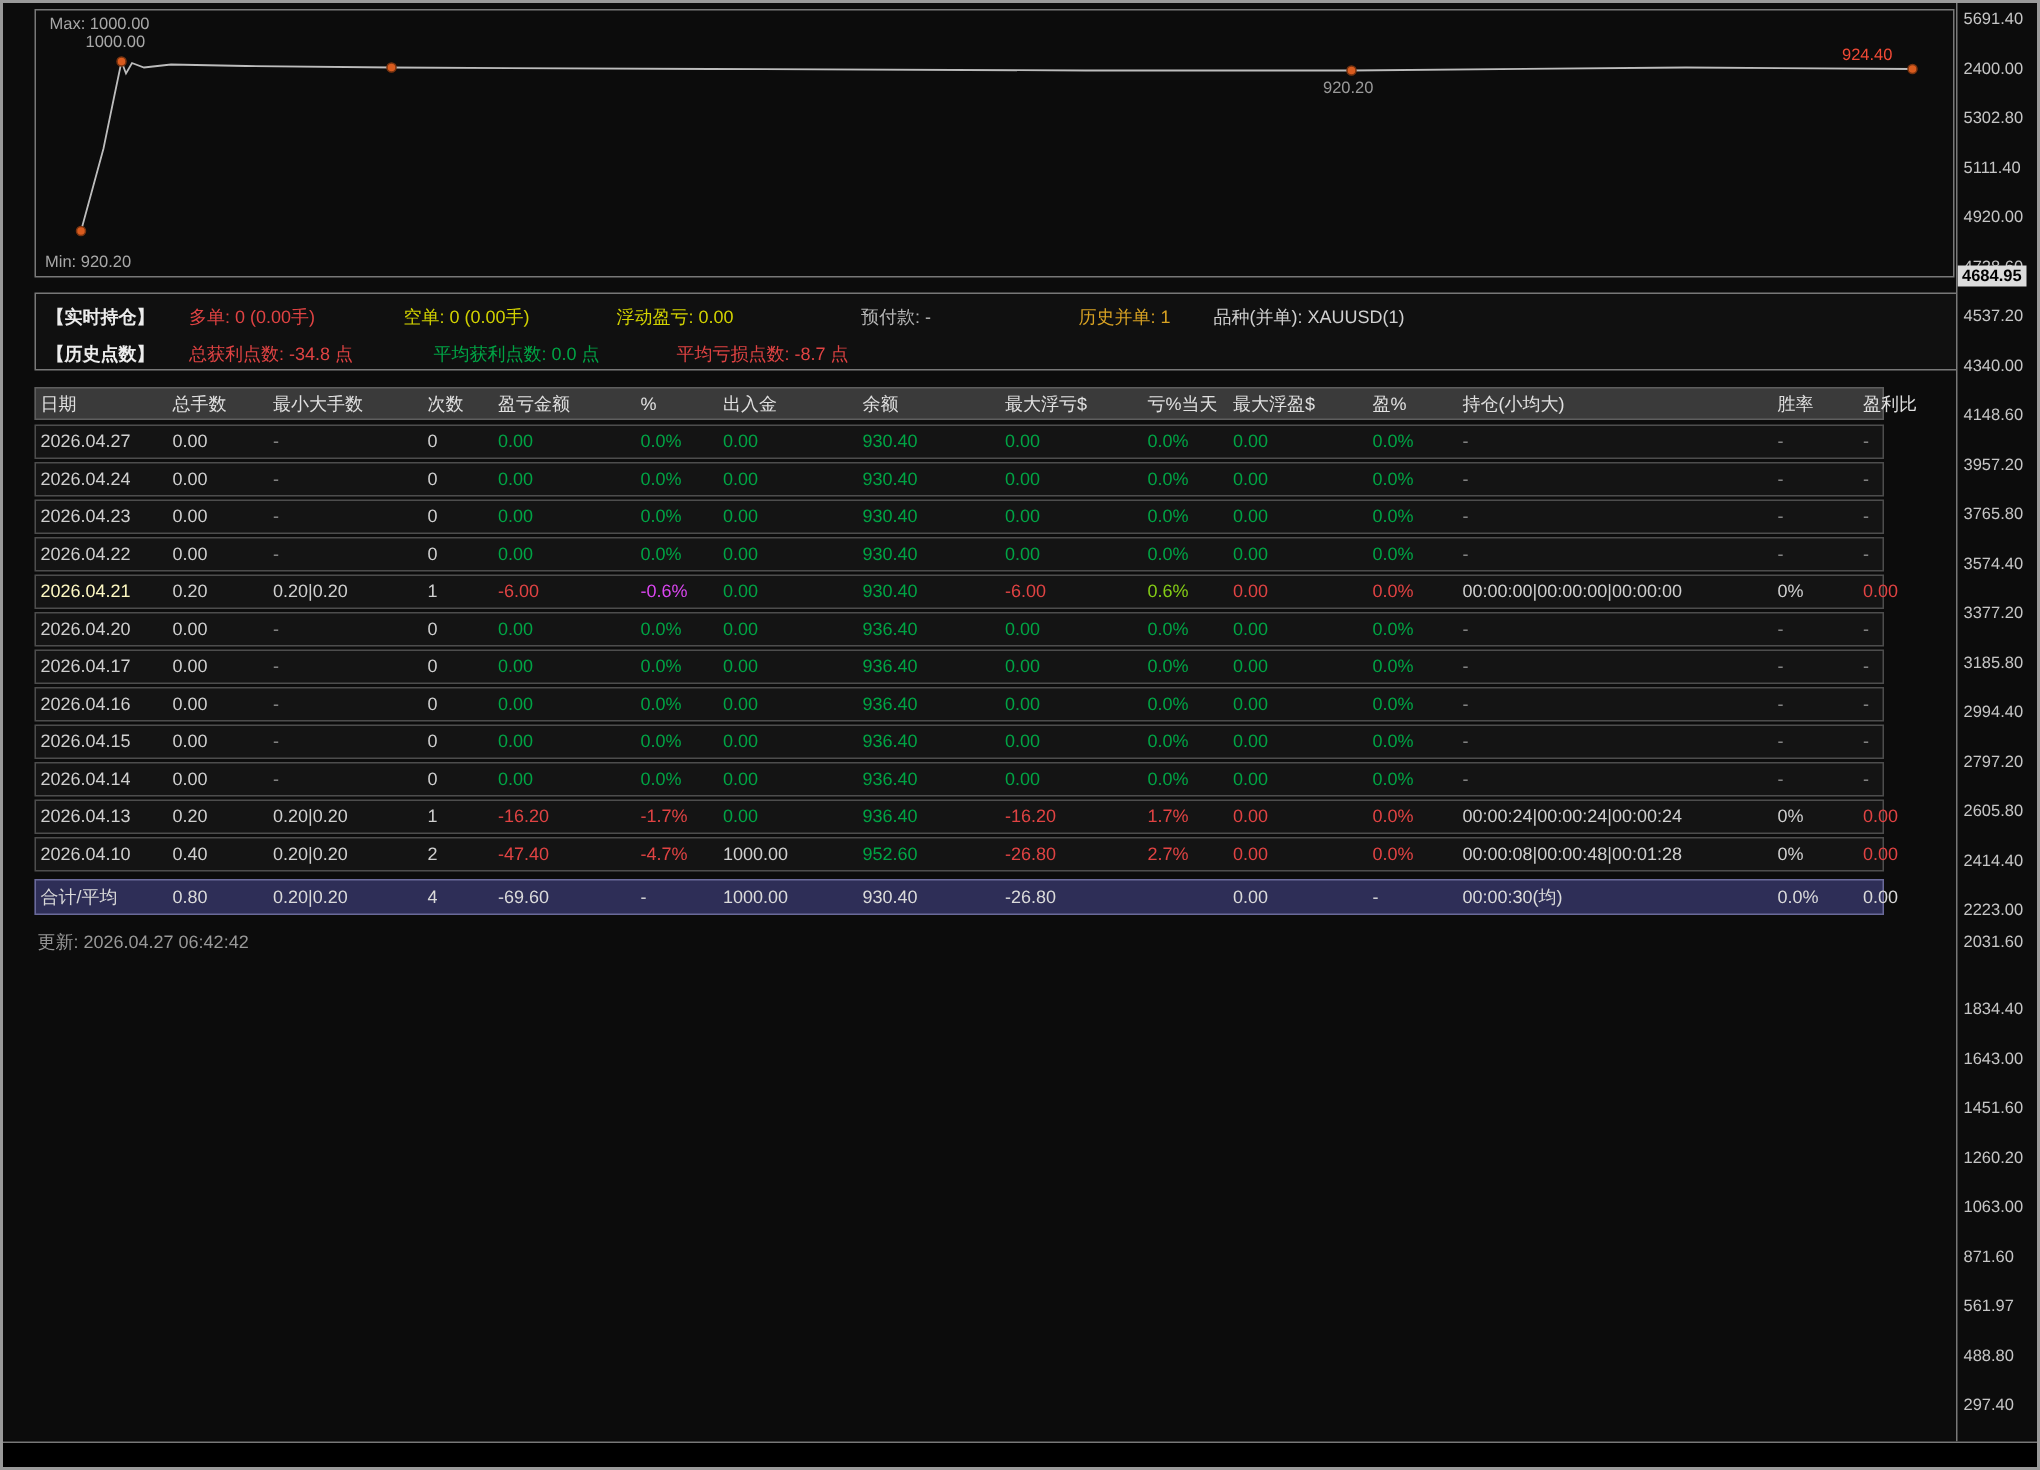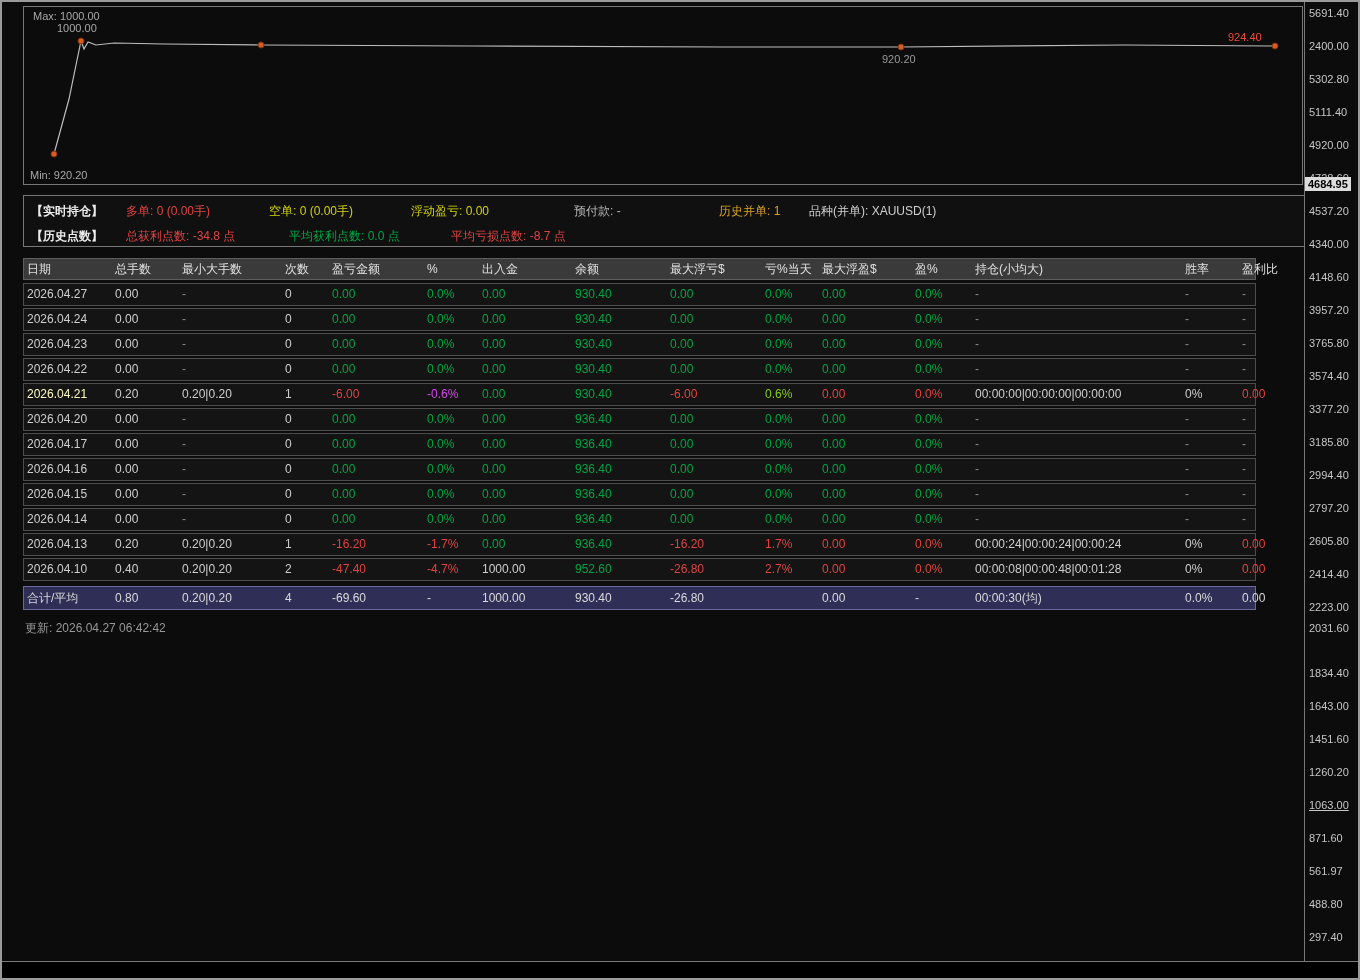--- a/index.html
+++ b/index.html
@@ -362,21 +362,21 @@
         <div class="axlbl" style="top: 467px;">2994.40</div>
         <div class="axlbl" style="top: 500px;">2797.20</div>
         <div class="axlbl" style="top: 533px;">2605.80</div>
         <div class="axlbl" style="top: 566px;">2414.40</div>
         <div class="axlbl" style="top: 599px;">2223.00</div>
         <div class="axlbl" style="top: 620px;">2031.60</div>
         <div class="axlbl" style="top: 665px;">1834.40</div>
         <div class="axlbl" style="top: 698px;">1643.00</div>
         <div class="axlbl" style="top: 731px;">1451.60</div>
         <div class="axlbl" style="top: 764px;">1260.20</div>
-        <div class="axlbl" style="top: 797px; text-decoration: underline;">1063.00</div>
+        <div class="axlbl" style="top: 797px;">1063.00</div>
         <div class="axlbl" style="top: 830px;">871.60</div>
         <div class="axlbl" style="top: 863px;">561.97</div>
         <div class="axlbl" style="top: 896px;">488.80</div>
         <div class="axlbl" style="top: 929px;">297.40</div>
       </div>
 
   </div>
 
   <div class="timebar">
       <div class="txlbl" style="left: 8px;">1 Feb 2005</div>

